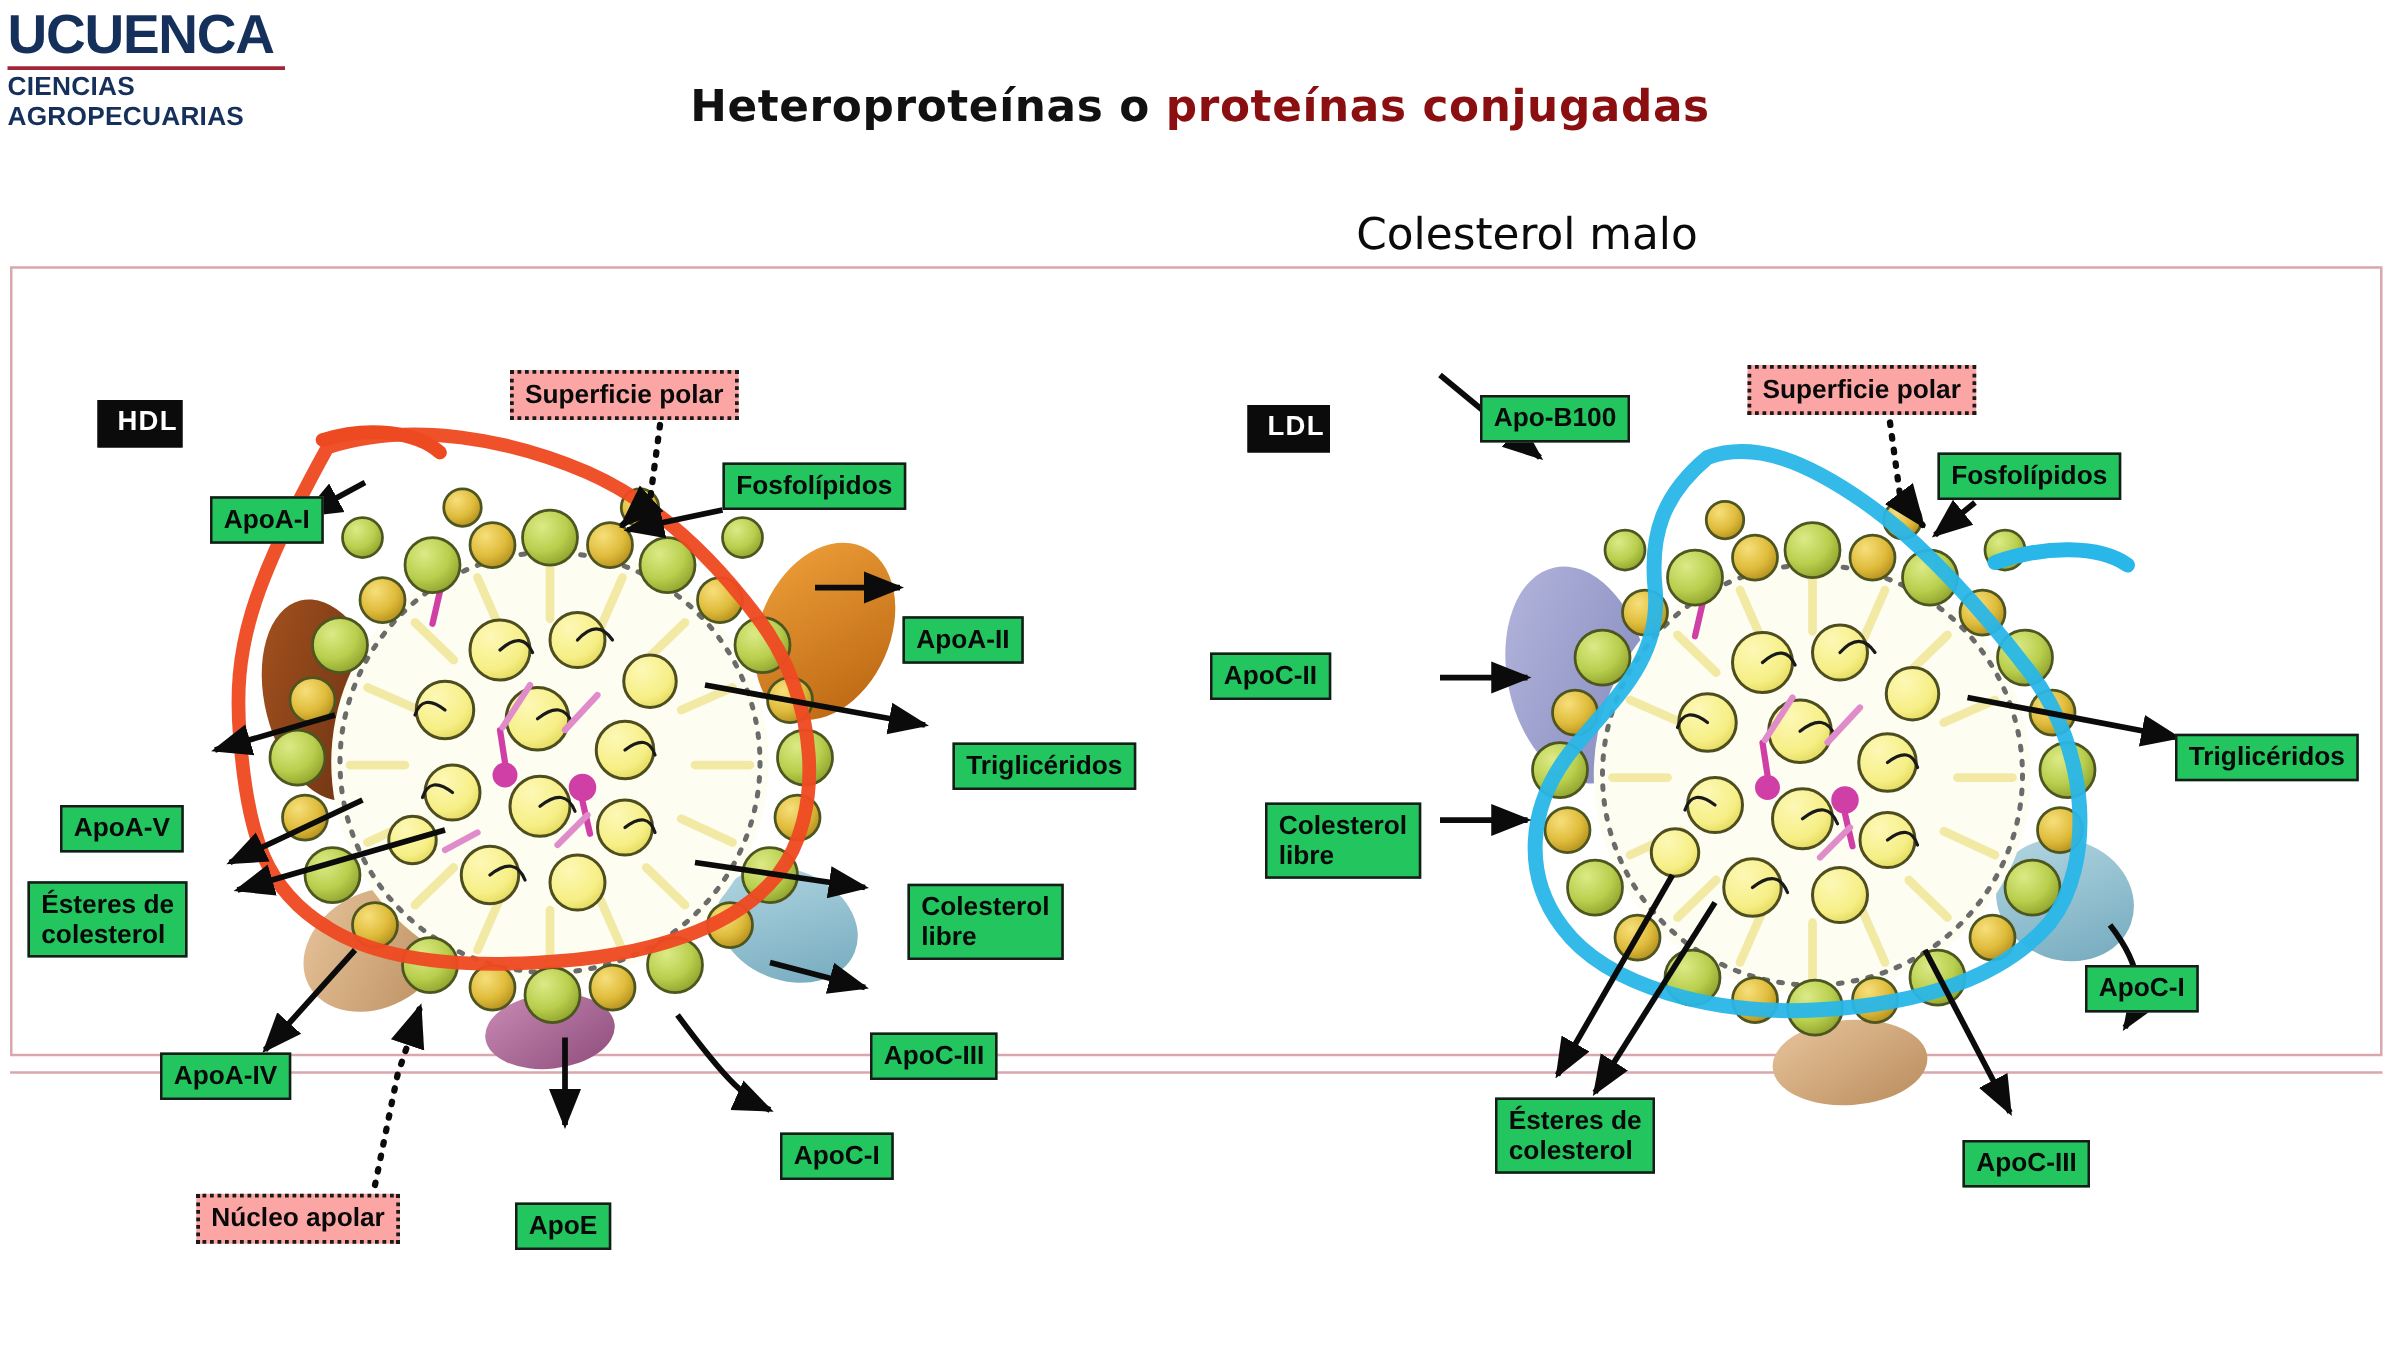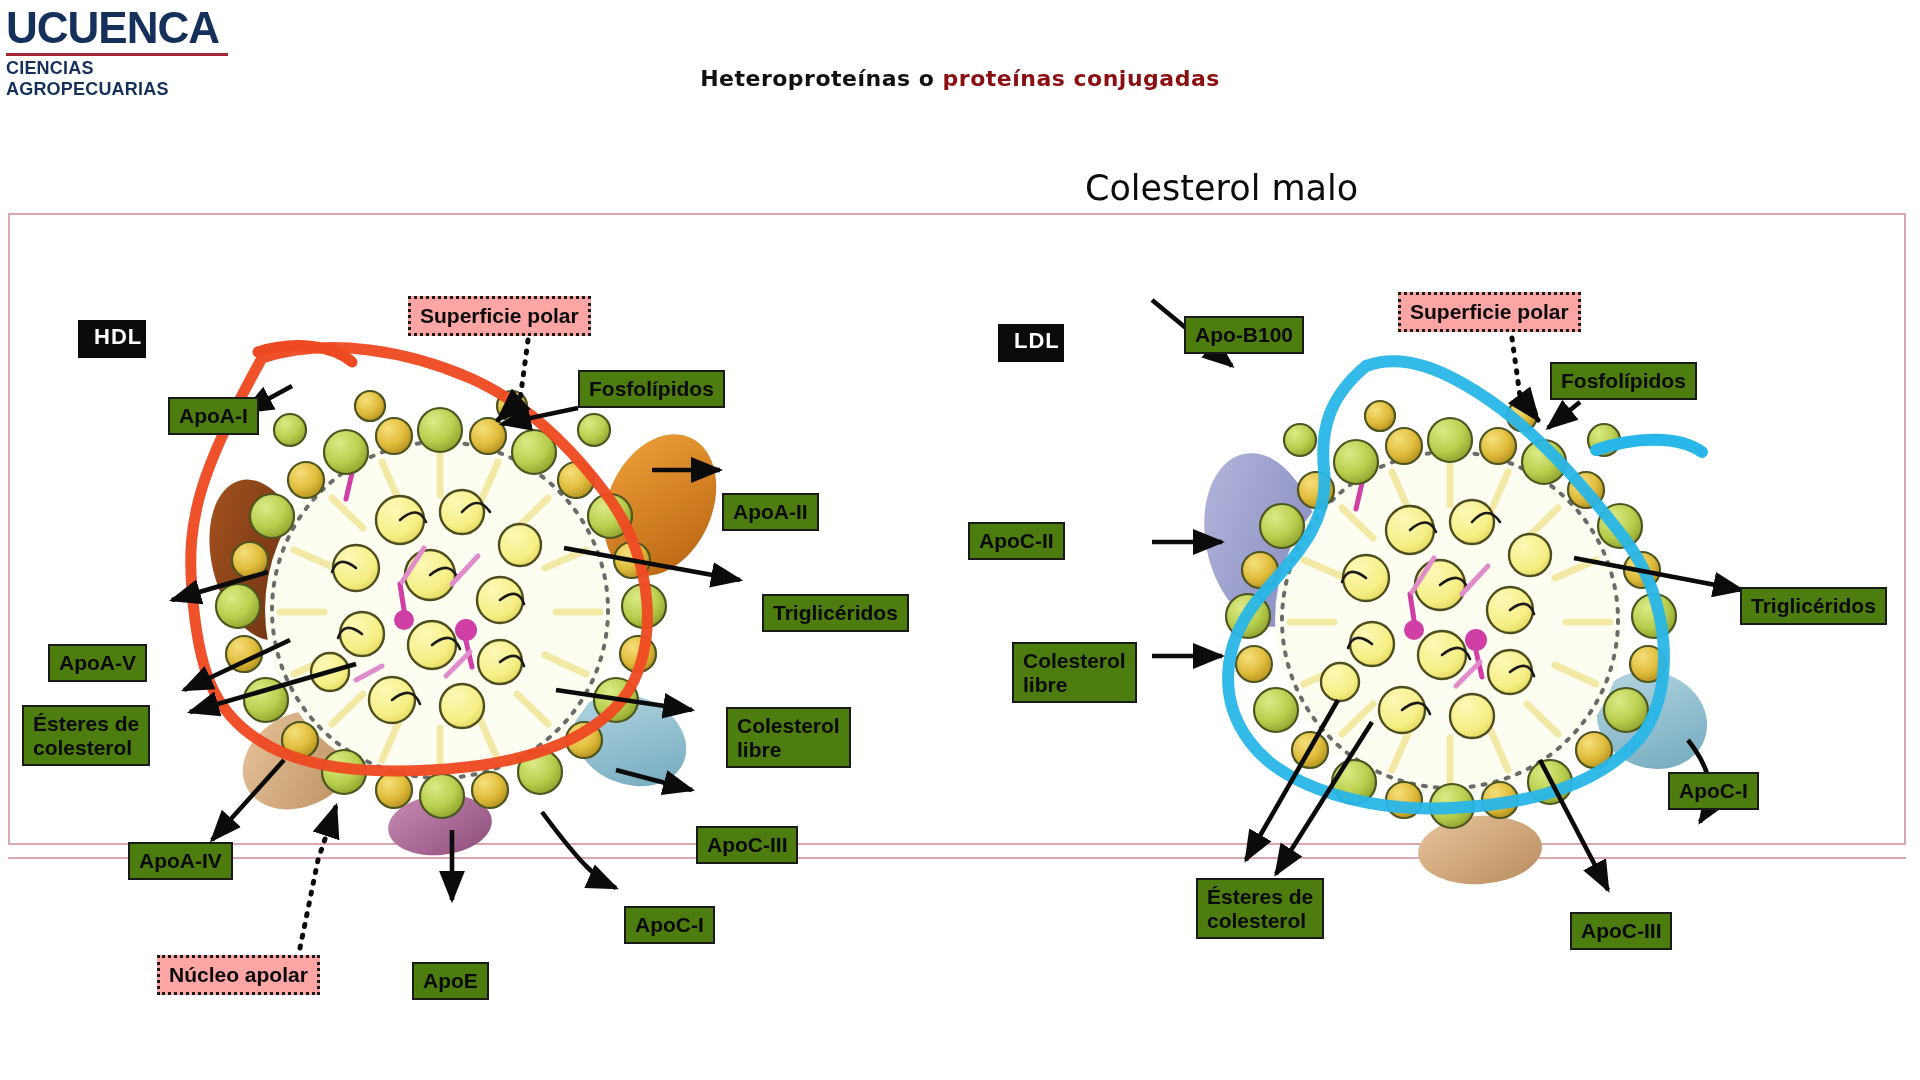--- a/index.html
+++ b/index.html
@@ -15,29 +15,29 @@
   
   .logo{position:absolute;left:6px;top:6px;width:240px;}
   .logo-word{
     font-family:"Liberation Sans",sans-serif;
     font-weight:bold;font-size:44px;letter-spacing:-1px;
     color:#16305c;line-height:1;
   }
   .logo-rule{height:3px;background:#a32638;margin:3px 0 2px 0;width:222px;}
   .logo-sub{
     font-family:"Liberation Sans",sans-serif;
-    font-weight:bold;font-size:18px;letter-spacing:.2px;color:#16305c;
+    font-weight:bold;font-size:21px;letter-spacing:.2px;color:#16305c;
   }
 
   
   .title{
     position:absolute;left:0;top:66px;width:100%;
     text-align:center;
     font-family:"DejaVu Sans",sans-serif;
-    font-weight:bold;font-size:22px;letter-spacing:.5px;
+    font-weight:bold;font-size:35px;letter-spacing:.5px;
     color:#111111;white-space:nowrap;
   }
   .title .accent{color:#8b0f10;}
 
   
   .subtitle{
     position:absolute;left:1085px;top:168px;
     font-family:"DejaVu Sans",sans-serif;
     font-size:35px;color:#0b0b0b;white-space:nowrap;
   }
@@ -47,21 +47,21 @@
     position:absolute;left:8px;top:213px;width:1898px;height:632px;
     border:2px solid #d9a7ad;background:#ffffff;box-sizing:border-box;
   }
   .figure-rule{
     position:absolute;left:8px;top:857px;width:1898px;height:2px;background:#d9a7ad;
   }
 
   
   .lbl{
     position:absolute;
-    background:#4d7c0f;
+    background:#22c55e;
     border:2px solid #1a1a1a;
     font-family:"Liberation Sans",sans-serif;
     font-weight:bold;
     font-size:21px;
     color:#0a0a0a;
     line-height:1.12;
     padding:5px 9px;
     box-sizing:border-box;
     white-space:pre-line;
     text-align:left;

